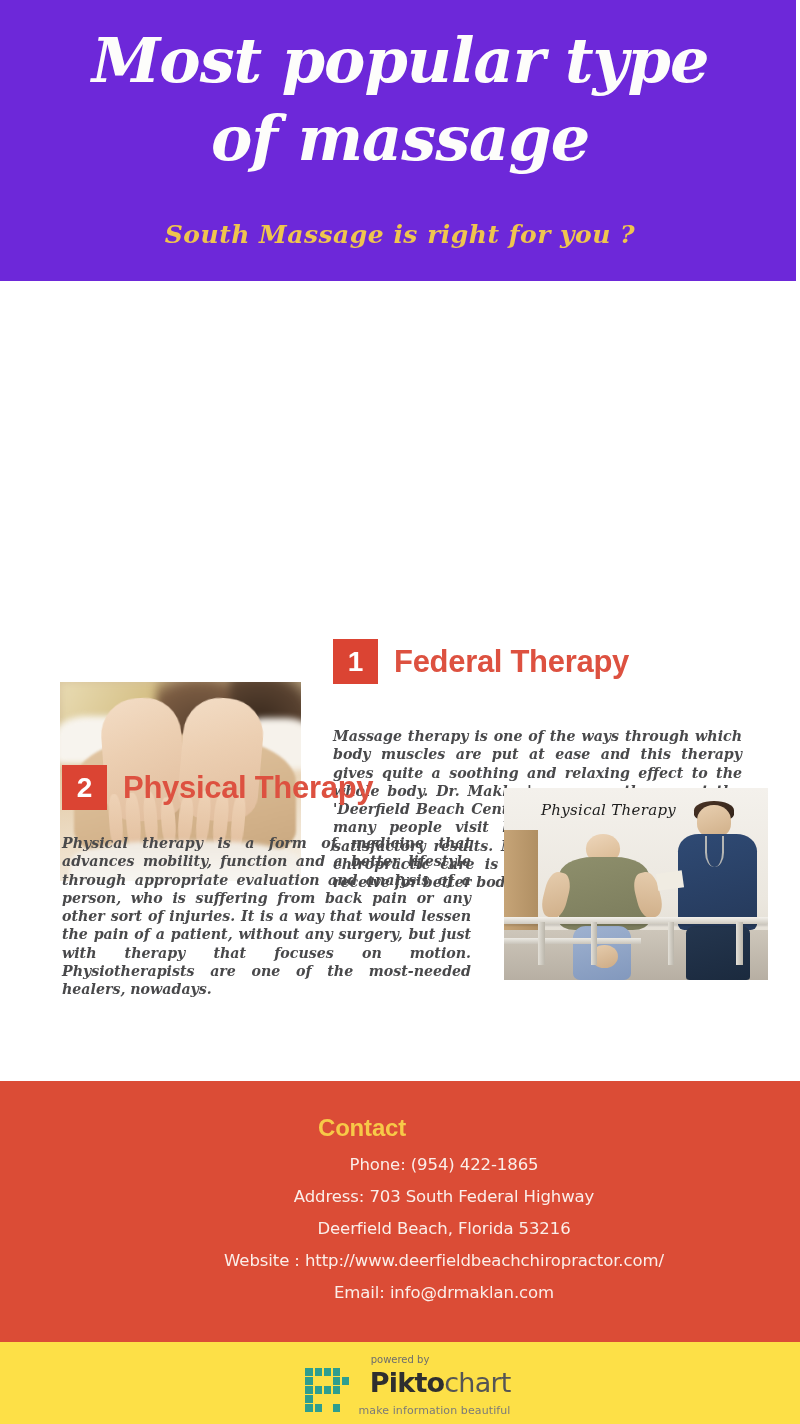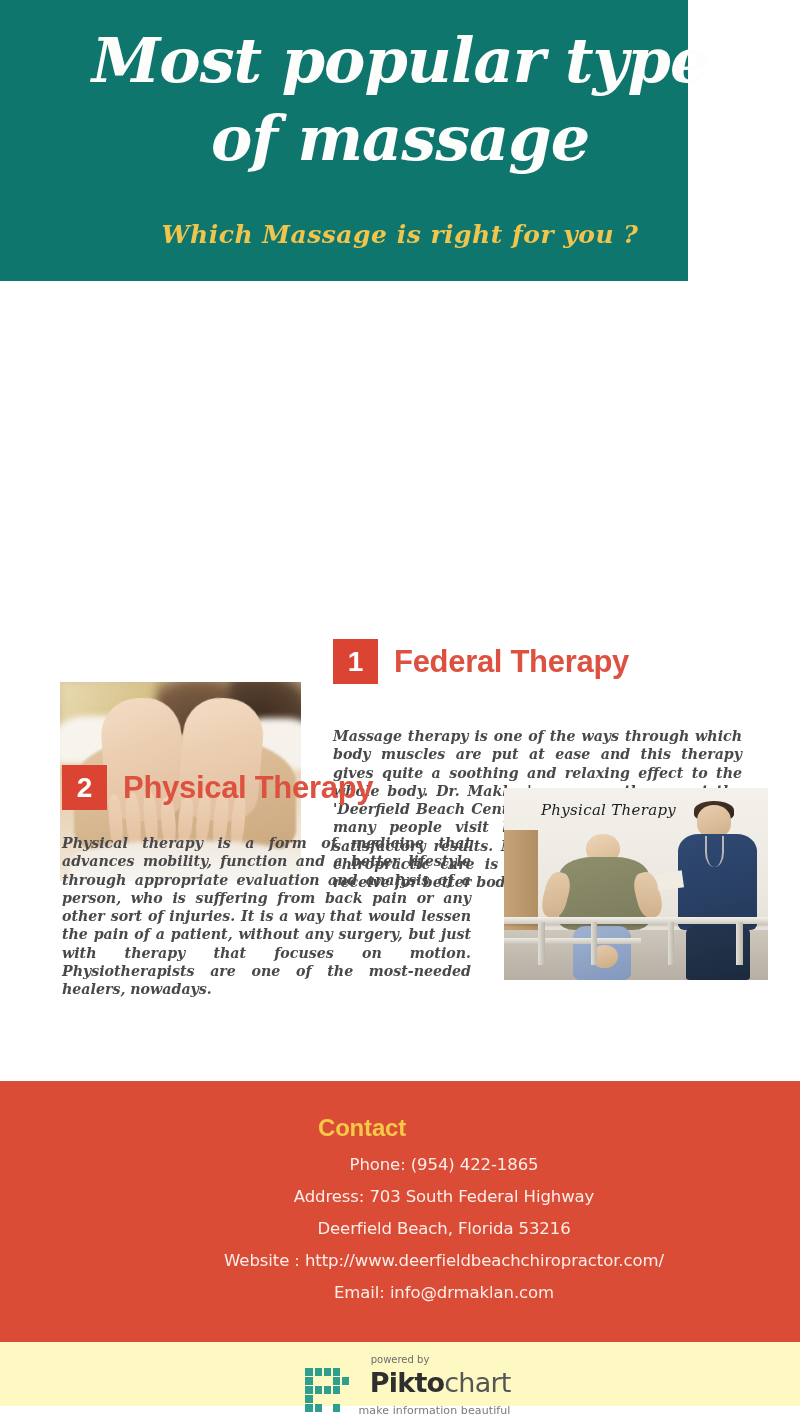--- a/index.html
+++ b/index.html
@@ -18,23 +18,23 @@
     width: 800px;
     height: 1424px;
     background: #ffffff;
   }
 
   
   .header {
     position: absolute;
     left: 0;
     top: 0;
-    width: 688px;
+    width: 796px;
     height: 281px;
-    background: #0f766e;
+    background: #6d28d9;
   }
   .header-title {
     position: absolute;
     left: 60px;
     top: 22px;
     width: 680px;
     text-align: center;
     color: #fdfdfb;
     font-family: "DejaVu Serif", serif;
     font-style: italic;
@@ -316,22 +316,22 @@
     line-height: 32px;
     letter-spacing: -0.1px;
   }
 
   
   .brand {
     position: absolute;
     left: 0;
     top: 1342px;
     width: 800px;
-    height: 64px;
-    background: #fef9c3;
+    height: 82px;
+    background: #fde047;
   }
   .brand-powered {
     position: absolute;
     left: 0; top: 12px;
     width: 800px;
     text-align: center;
     color: #6d6d6d;
     font-family: "DejaVu Sans", sans-serif;
     font-size: 10px;
   }
@@ -373,21 +373,21 @@
     margin-top: 6px;
   }
 </style>
 </head>
 <body>
 
 <div class="page">
 
   <div class="header">
     <div class="header-title">Most popular type of massage</div>
-    <div class="header-subtitle">Which Massage is right for you ?</div>
+    <div class="header-subtitle">South Massage is right for you ?</div>
   </div>
 
   <div class="section sec1">
 
     <div class="photo photo-massage">
       <div class="pm-bg-left"></div>
       <div class="pm-bg-dark"></div>
       <div class="pm-hairdark"></div>
       <div class="pm-towel-top"></div>
       <div class="pm-towel-top2"></div>

